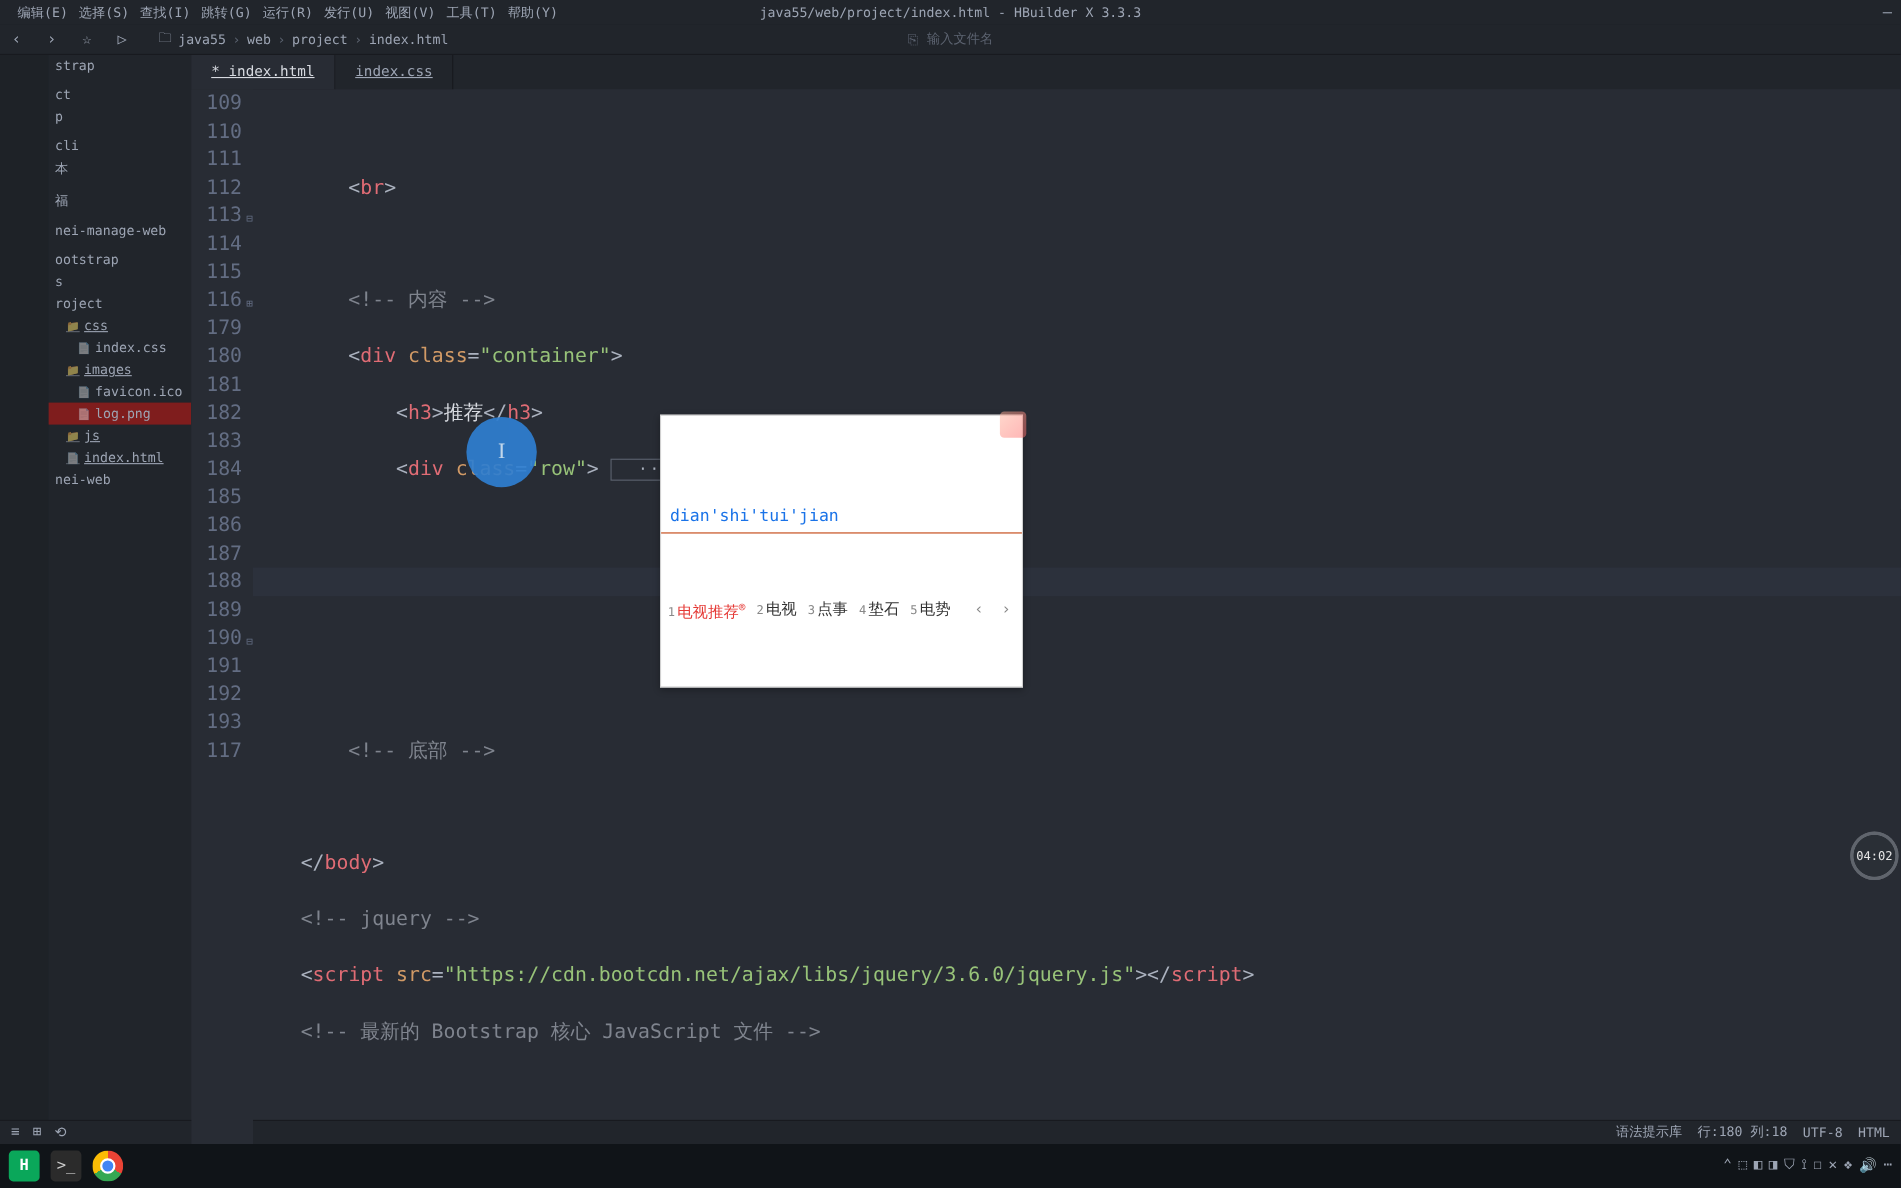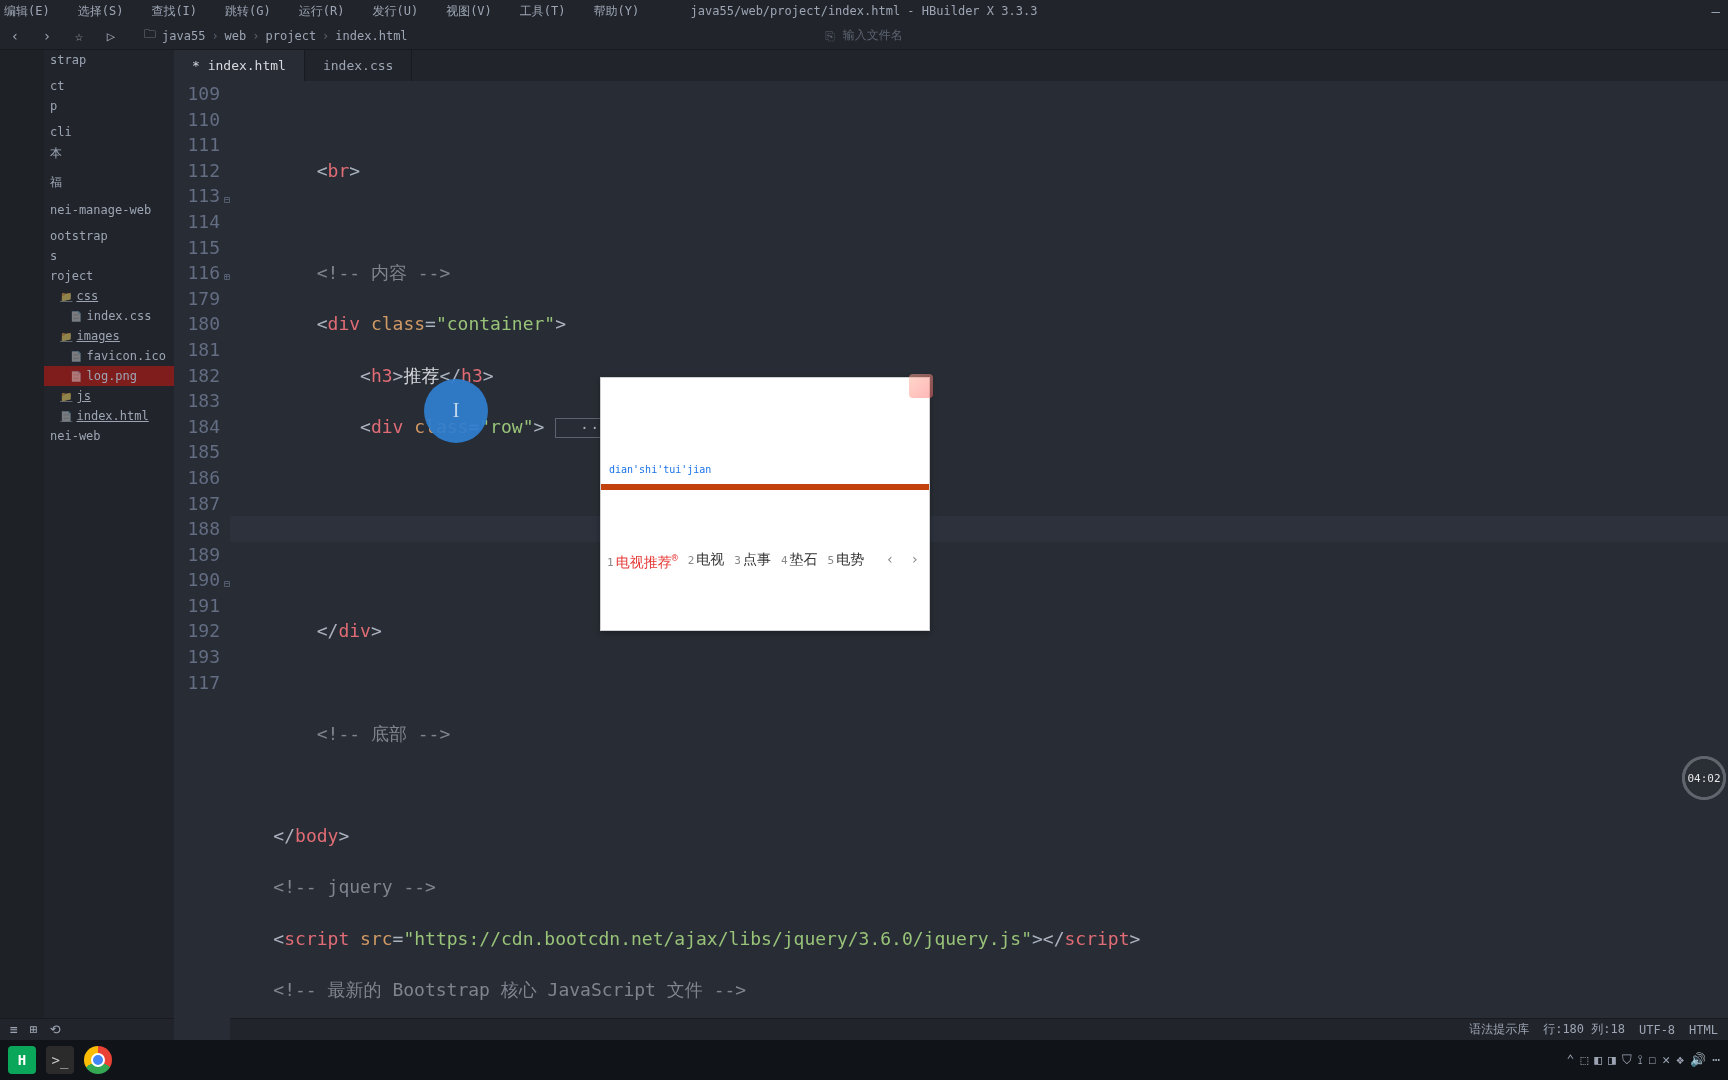--- a/index.html
+++ b/index.html
@@ -1,19 +1,19 @@
 <!DOCTYPE html>
 <html><head>
 <meta charset="utf-8">
 <style>
 * { margin: 0; padding: 0; box-sizing: border-box; font-family: "Microsoft YaHei", Consolas, monospace; }
 body { background: #1e2227; color: #abb2bf; overflow: hidden; width: 1728px; height: 1080px; position: relative; }
 
 .titlebar { height: 22px; background: #21252b; display: flex; align-items: center; font-size: 12px; color: #9da5b4; }
-.menubar { display: flex; gap: 28px; padding-left: 4px; justify-content: flex-end; }
+.menubar { display: flex; gap: 10px; padding-left: 16px; justify-content: flex-end; }
 .menubar span { cursor: default; }
 .title-center { position: absolute; left: 50%; transform: translateX(-50%); color: #9da5b4; }
 .window-controls { position: absolute; right: 8px; color: #9da5b4; font-size: 14px; }
 
 .toolbar { height: 28px; background: #21252b; display: flex; align-items: center; padding: 0 6px; gap: 14px; border-bottom: 1px solid #181a1f; }
 .toolbar .navbtn { width: 18px; text-align: center; color: #9da5b4; font-size: 14px; }
 .breadcrumb { display: flex; align-items: center; gap: 6px; font-size: 12px; color: #9da5b4; margin-left: 10px; }
 .breadcrumb .sep { color: #5c6370; }
 .searchbox { position: absolute; left: 50%; transform: translateX(-50%); display: flex; align-items: center; gap: 8px; color: #5c6370; font-size: 12px; }
 
@@ -21,21 +21,21 @@
 .sidebar { width: 130px; background: #21252b; font-size: 12px; color: #9da5b4; overflow: hidden; }
 .sidebar .item { padding: 3px 6px; white-space: nowrap; }
 .sidebar .item.indent1 { padding-left: 16px; text-decoration: underline; }
 .sidebar .item.indent2 { padding-left: 26px; }
 .sidebar .item.sel { background: #7f1d1d; }
 .sidebar .icon-folder::before { content: "📁"; font-size: 10px; margin-right: 4px; opacity: .5; }
 .sidebar .icon-file::before { content: "📄"; font-size: 10px; margin-right: 4px; opacity: .4; }
 
 .editor-wrap { flex: 1; display: flex; flex-direction: column; background: #282c34; }
 .tabs { height: 34px; background: #21252b; display: flex; }
-.tab { padding: 8px 18px; font-size: 13px; color: #9da5b4; background: #21252b; border-right: 1px solid #181a1f; }
+.tab { padding: 8px 18px; font-size: 13px; color: #9da5b4; background: #21252b; border-right: 1px solid #181a1f; text-decoration: underline; }
 .tab.active { background: #282c34; color: #d7dae0; }
 
 .editor { flex: 1; display: flex; font-family: Consolas, "Courier New", monospace; font-size: 18px; line-height: 25.6px; position: relative; }
 .gutter { width: 56px; text-align: right; padding-right: 10px; color: #636d83; user-select: none; background: #282c34; }
 .gutter .ln { height: 25.6px; position: relative; }
 .gutter .fold { position: absolute; right: -10px; top: 4px; font-size: 10px; color: #636d83; }
 .code { flex: 1; position: relative; white-space: pre; }
 .code .line { height: 25.6px; }
 .code .current { background: #2c313c; }
 
@@ -44,21 +44,21 @@
 .c-str { color: #98c379; }
 .c-punc { color: #abb2bf; }
 .c-comment { color: #7f848e; }
 .c-text { color: #d7dae0; }
 .c-fold-box { display: inline-block; border: 1px solid #5c6370; padding: 0 24px; color: #abb2bf; font-size: 14px; line-height: 18px; vertical-align: middle; letter-spacing: 2px; }
 
 .ime-cursor { position: absolute; width: 64px; height: 64px; border-radius: 50%; background: #2f7fd1; opacity: .92; top: 298px; left: 194px; z-index: 5; display: flex; align-items: center; justify-content: center; }
 .ime-cursor::after { content: "I"; color: #cfe6fb; font-size: 20px; font-family: serif; }
 
 .ime-popup { position: absolute; top: 296px; left: 370px; background: #fff; border: 1px solid #d0d0d0; box-shadow: 0 2px 6px rgba(0,0,0,.3); font-size: 14px; z-index: 10; min-width: 330px; }
-.ime-popup .ime-input { padding: 2px 8px; color: #1a73e8; font-size: 10px; border-bottom: 6px solid #c2410c; }
+.ime-popup .ime-input { padding: 2px 8px; color: #1a73e8; font-size: 15px; border-bottom: 1px solid #c2410c; }
 .ime-popup .cands { display: flex; align-items: center; padding: 3px 6px; gap: 10px; }
 .ime-popup .cand { color: #333; }
 .ime-popup .cand .num { color: #888; font-size: 11px; margin-right: 2px; }
 .ime-popup .cand.sel { color: #e53935; }
 .ime-popup .cand.sel .sup { color: #e53935; font-size: 10px; vertical-align: super; }
 .ime-popup .pager { margin-left: auto; color: #888; letter-spacing: 4px; }
 .ime-logo { position: absolute; right: -4px; top: -4px; width: 24px; height: 24px; background: linear-gradient(135deg,#ffb199,#ff6b6b); border-radius: 4px; opacity: .5; }
 
 .hscroll { height: 12px; background: #282c34; position: relative; }
 
@@ -178,21 +178,20 @@
 <div class="line"> </div>
 <div class="line">        <span class="c-punc">&lt;</span><span class="c-tag">br</span><span class="c-punc">&gt;</span></div>
 <div class="line"> </div>
 <div class="line">        <span class="c-comment">&lt;!-- 内容 --&gt;</span></div>
 <div class="line">        <span class="c-punc">&lt;</span><span class="c-tag">div</span> <span class="c-attr">class</span><span class="c-punc">=</span><span class="c-str">"container"</span><span class="c-punc">&gt;</span></div>
 <div class="line">            <span class="c-punc">&lt;</span><span class="c-tag">h3</span><span class="c-punc">&gt;</span><span class="c-text">推荐</span><span class="c-punc">&lt;/</span><span class="c-tag">h3</span><span class="c-punc">&gt;</span></div>
 <div class="line">            <span class="c-punc">&lt;</span><span class="c-tag">div</span> <span class="c-attr">class</span><span class="c-punc">=</span><span class="c-str">"row"</span><span class="c-punc">&gt;</span> <span class="c-fold-box">···</span></div>
 <div class="line"> </div>
 <div class="line current"> </div>
 <div class="line"> </div>
-<div class="line">        <span class="c-punc">&lt;/</span><span class="c-tag">div</span><span class="c-punc">&gt;</span></div>
 <div class="line"> </div>
 <div class="line">        <span class="c-comment">&lt;!-- 底部 --&gt;</span></div>
 <div class="line"> </div>
 <div class="line">    <span class="c-punc">&lt;/</span><span class="c-tag">body</span><span class="c-punc">&gt;</span></div>
 <div class="line">    <span class="c-comment">&lt;!-- jquery --&gt;</span></div>
 <div class="line">    <span class="c-punc">&lt;</span><span class="c-tag">script</span> <span class="c-attr">src</span><span class="c-punc">=</span><span class="c-str">"https://cdn.bootcdn.net/ajax/libs/jquery/3.6.0/jquery.js"</span><span class="c-punc">&gt;&lt;/</span><span class="c-tag">script</span><span class="c-punc">&gt;</span></div>
 <div class="line">    <span class="c-comment">&lt;!-- 最新的 Bootstrap 核心 JavaScript 文件 --&gt;</span></div>
 <div class="line">     </div>
 
 

